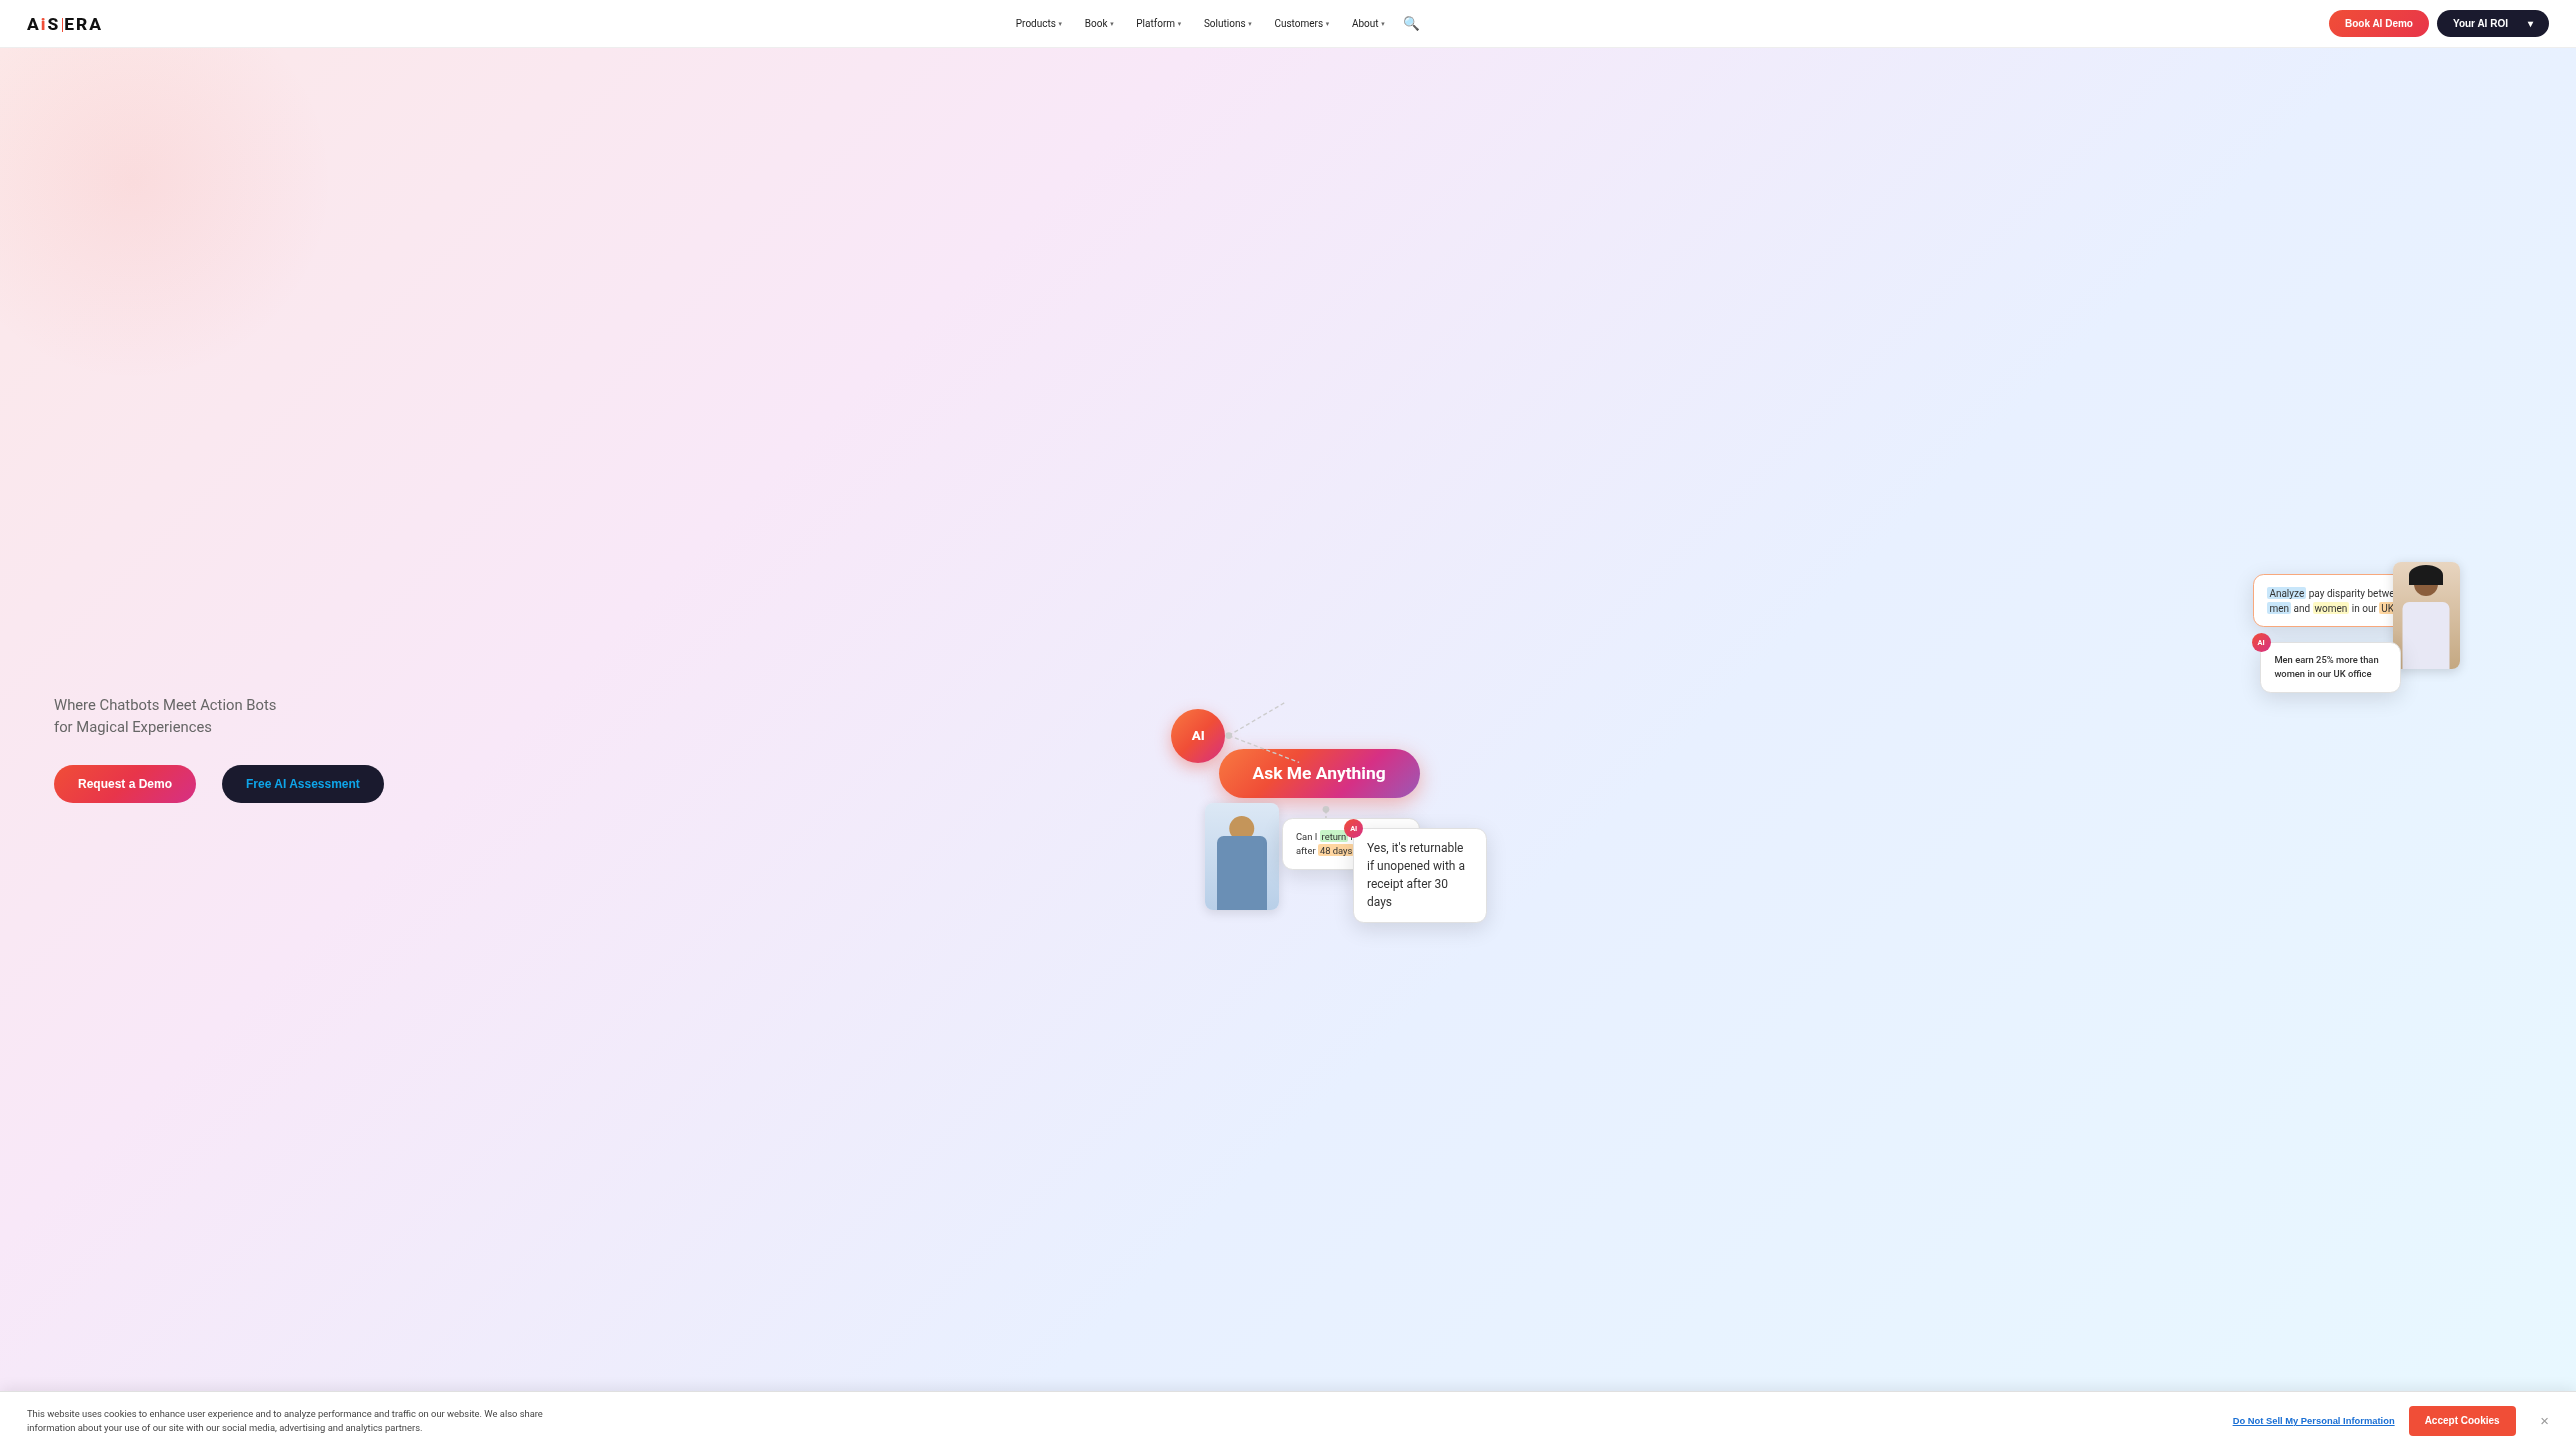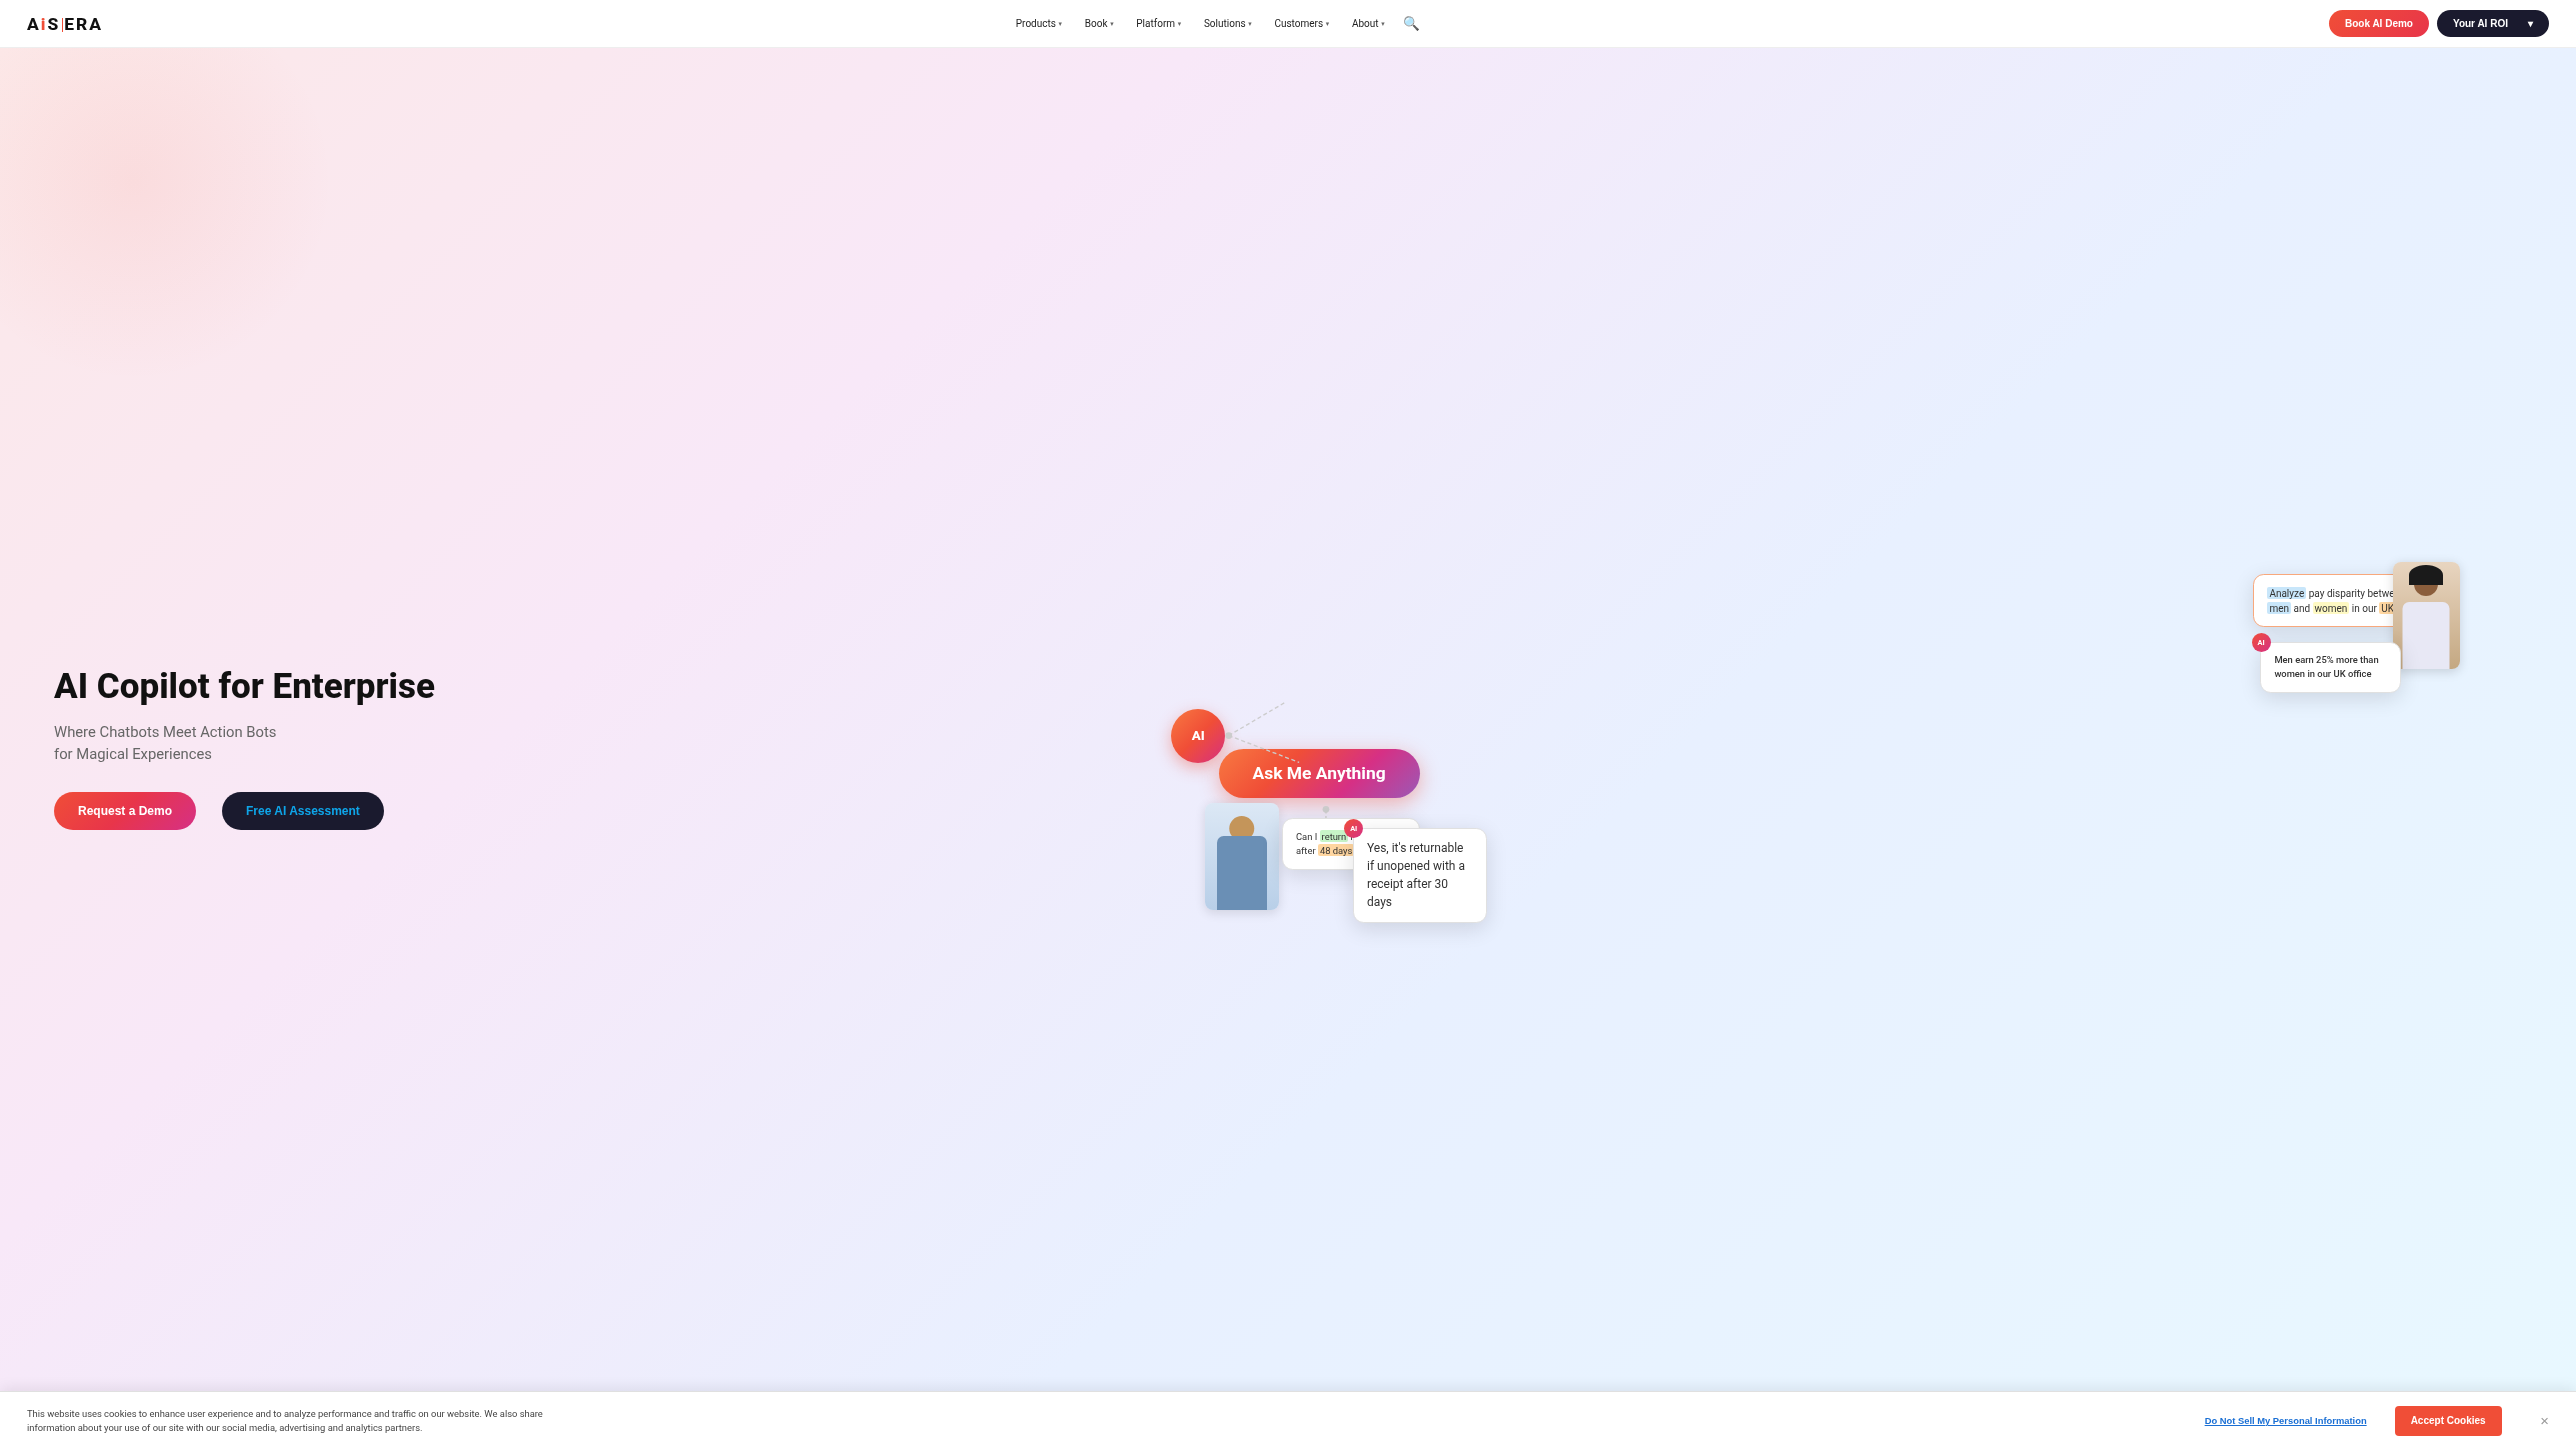--- a/index.html
+++ b/index.html
@@ -175,21 +175,21 @@
       display: flex; align-items: center; justify-content: space-between;
       z-index: 200;
       box-shadow: 0 -2.7px 13.4px rgba(0,0,0,0.08);
     }
     .cookie-text {
       flex: 1;
       font-size: 9.4px; color: #444; line-height: 1.5;
       max-width: 523px;
     }
     .cookie-actions {
-      display: flex; align-items: center; gap: 28px;
+      display: flex; align-items: center; gap: 14px;
       margin-left: 15px;
     }
     .btn-do-not-sell {
       color: #1a6fd4; background: none; border: none;
       font-size: 9.4px; font-weight: 600; cursor: pointer;
       text-decoration: underline;
     }
     .btn-accept-cookies {
       background: #f04e37; color: #fff; border: none;
       border-radius: 4px; padding: 9.4px 16px;
@@ -243,21 +243,20 @@
     <button class="btn-book-demo">Book AI Demo</button>
     <button class="btn-your-roi">
       <span>Your AI ROI</span>
       <span>▾</span>
     </button>
   </div>
 </nav>
 
 <section class="hero">
   <div class="hero-left">
-    <h1 class="hero-title">AI Copilot for Enterprise</h1>
     <p class="hero-subtitle">
       <span>Where Chatbots Meet Action Bots</span><br>
       <span>for Magical Experiences</span>
     </p>
     <div class="hero-ctas">
       <button class="btn-request-demo">Request a Demo</button>
       <button class="btn-free-assessment">Free AI Assessment</button>
     </div>
   </div>
 

